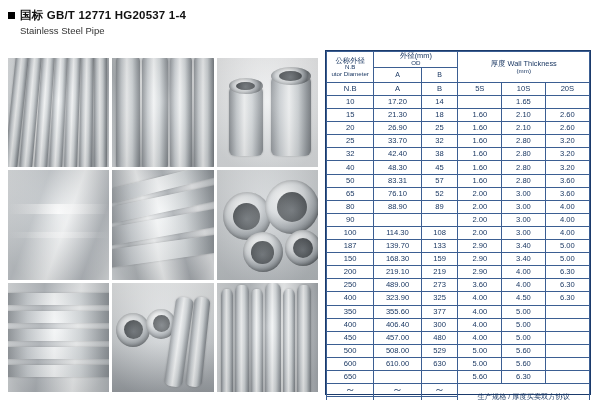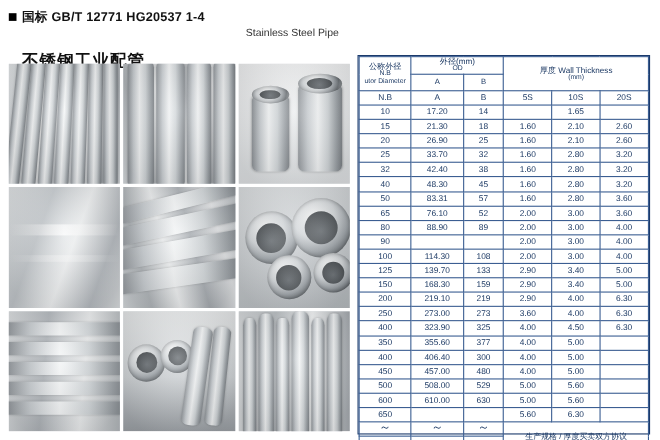--- a/index.html
+++ b/index.html
@@ -37,21 +37,20 @@
     font-weight: bold;
     color: #111;
     letter-spacing: 0.2px;
     white-space: nowrap;
   }
   .title-en {
     font-size: 9.5px;
     color: #333;
     margin-left: 12px;
     margin-top: 2px;
-    text-align: right;
   }
   .subtitle-cn {
     margin-top: 10px;
     margin-left: 12px;
     font-size: 15px;
     font-weight: bold;
     color: #111;
     letter-spacing: 1px;
   }
 
@@ -174,21 +173,20 @@
 <body>
 
 <div class="page">
 
   <div class="header">
     <div class="header-line1">
       <span class="sq"></span>
       <span class="title-cn">国标 GB/T 12771 HG20537 1-4</span>
     </div>
     <div class="title-en">Stainless Steel Pipe</div>
-    <div class="subtitle-cn">不锈钢工业配管</div>
   </div>
 
   <div class="photos">
 
     <div class="photo">
       <div class="metal"></div>
       <div class="bundle">
         <div class="tube" style="left:2px;top:-6px;width:13px;height:120px;transform:rotate(6deg);"></div>
         <div class="tube" style="left:16px;top:-6px;width:13px;height:120px;transform:rotate(5deg);"></div>
         <div class="tube" style="left:30px;top:-6px;width:13px;height:120px;transform:rotate(4deg);"></div>
@@ -411,21 +409,21 @@
           </tr>
           <tr>
             <td class="num">100</td>
             <td class="num">114.30</td>
             <td class="num">108</td>
             <td class="num">2.00</td>
             <td class="num">3.00</td>
             <td class="num">4.00</td>
           </tr>
           <tr>
-            <td class="num">125</td>
+            <td class="num">187</td>
             <td class="num">139.70</td>
             <td class="num">133</td>
             <td class="num">2.90</td>
             <td class="num">3.40</td>
             <td class="num">5.00</td>
           </tr>
           <tr>
             <td class="num">150</td>
             <td class="num">168.30</td>
             <td class="num">159</td>
@@ -436,21 +434,21 @@
           <tr>
             <td class="num">200</td>
             <td class="num">219.10</td>
             <td class="num">219</td>
             <td class="num">2.90</td>
             <td class="num">4.00</td>
             <td class="num">6.30</td>
           </tr>
           <tr>
             <td class="num">250</td>
-            <td class="num">273.00</td>
+            <td class="num">489.00</td>
             <td class="num">273</td>
             <td class="num">3.60</td>
             <td class="num">4.00</td>
             <td class="num">6.30</td>
           </tr>
           <tr>
             <td class="num">400</td>
             <td class="num">323.90</td>
             <td class="num">325</td>
             <td class="num">4.00</td>

